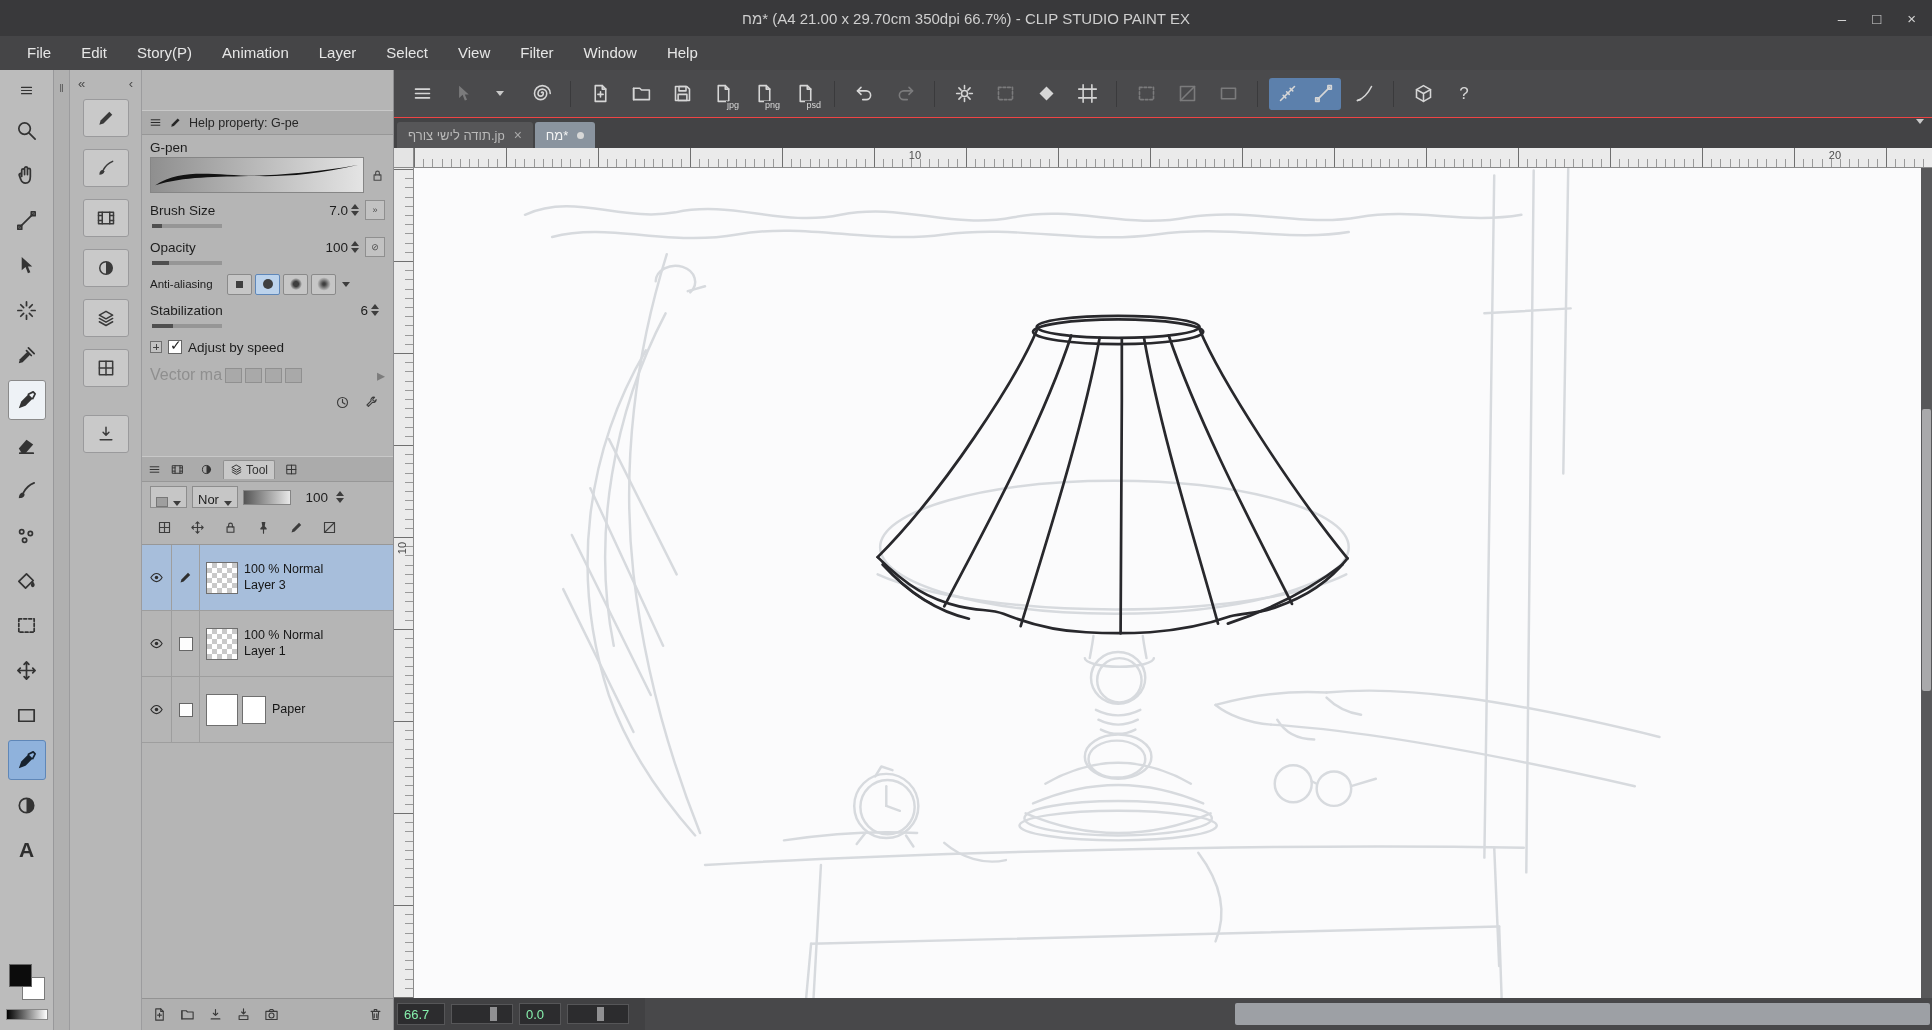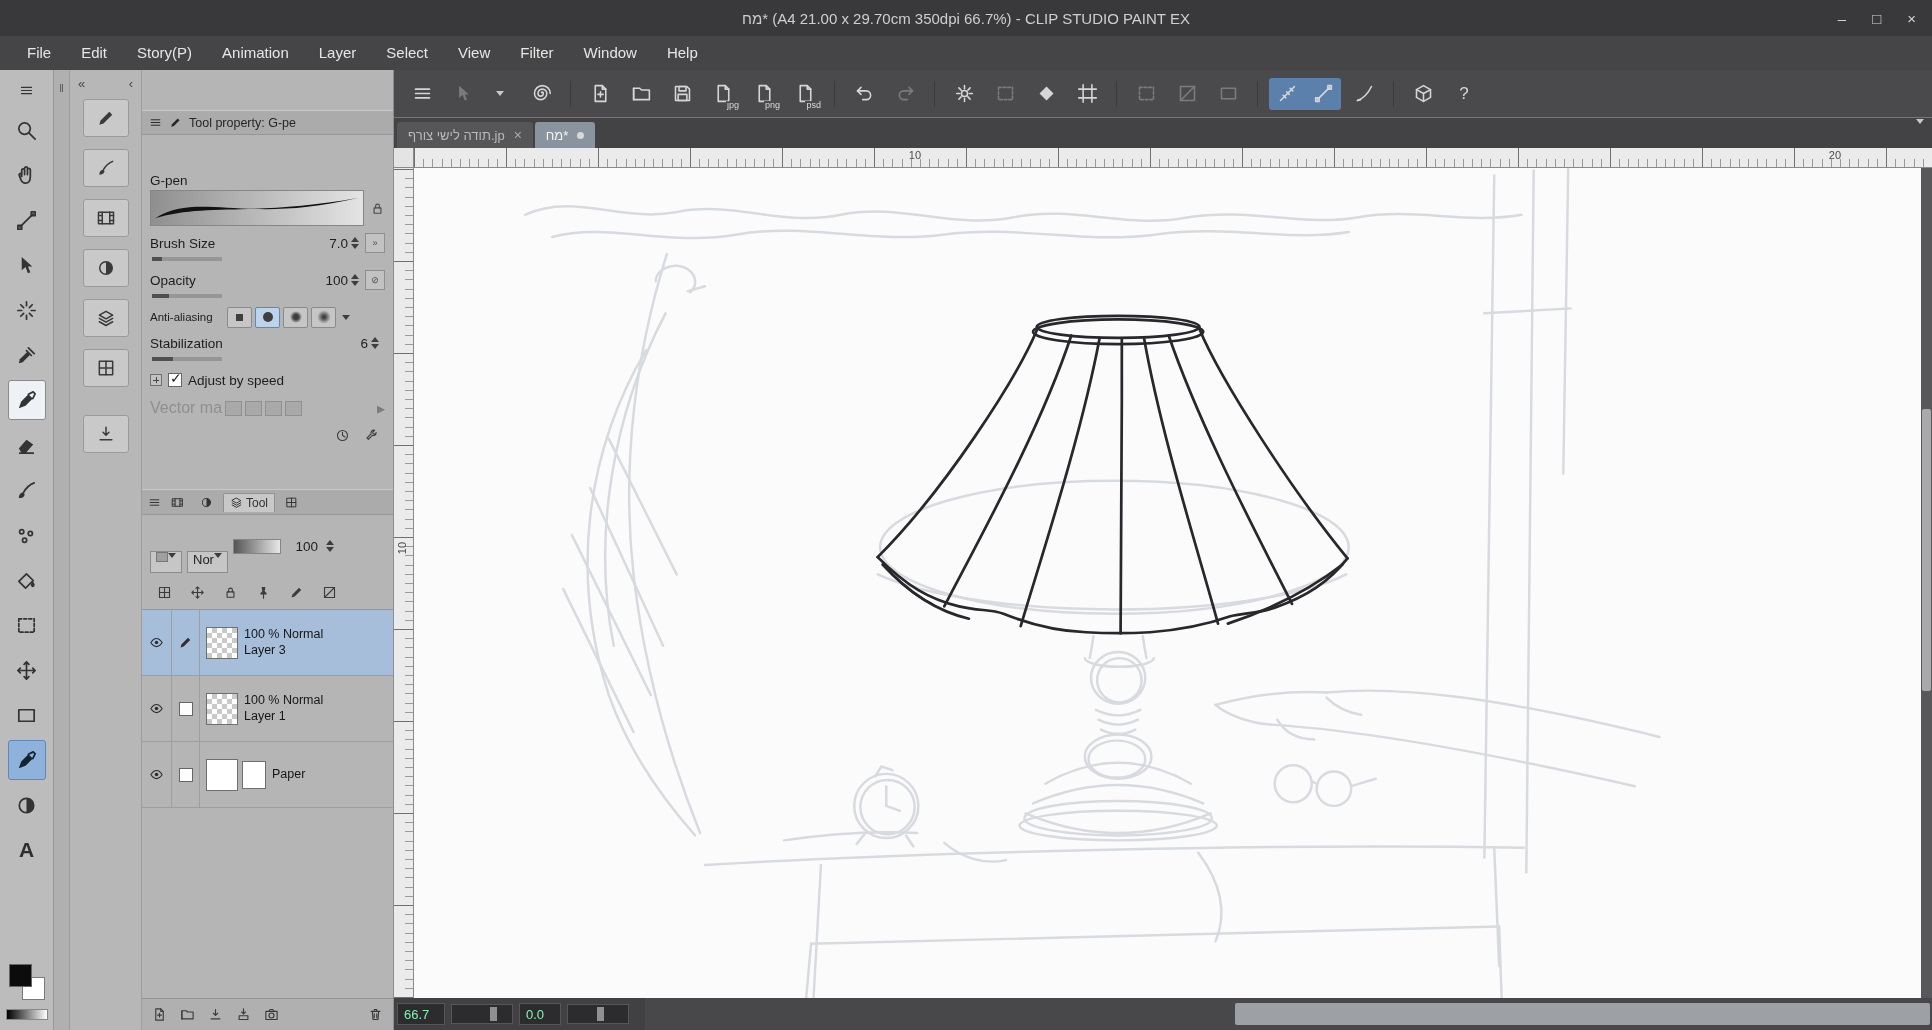--- a/index.html
+++ b/index.html
@@ -51,21 +51,21 @@
   .dbtn { width:46px; height:38px; background:#c9c9c9; border:1px solid #9a9a9c; border-radius:3px; margin-bottom:12px;
           display:flex; align-items:center; justify-content:center; color:#3a3a3a; }
   .dbtn.gap { margin-top:16px; }
 
   
   .panels { position:absolute; left:142px; top:70px; bottom:0; width:252px; background:#b5b5b5;
             border-right:1px solid #8e8e90; padding-top:40px; color:#1d1d1d; }
   .tp-header { height:25px; display:flex; align-items:center; gap:7px; padding:0 7px; background:#ababab;
                border-top:1px solid #c8c8c8; border-bottom:1px solid #979797; font-size:12.5px; color:#262626; }
   .gpen-block { padding:5px 8px 3px; }
-  .gpen-name { font-size:13.5px; margin-bottom:2px;margin-top:33px; }
+  .gpen-name { font-size:13.5px; margin-bottom:2px; }
   .stroke-row { display:flex; align-items:center; gap:6px; }
   .stroke-box { flex:1; height:36px; background:linear-gradient(90deg,#8f8f8f,#e4e4e4); border:1px solid #868686; }
   .stroke-box svg { width:100%; height:100%; display:block; }
 
   .prop { padding:2px 8px 0; }
   .prop-line { display:flex; align-items:center; height:24px; }
   .prop-label { flex:1; font-size:13.5px; }
   .prop-label.small { font-size:11.5px; }
   .prop-val { font-size:13.5px; min-width:32px; text-align:right; margin-right:3px; }
   .stepper { display:flex; flex-direction:column; margin-right:6px; }
@@ -94,21 +94,21 @@
   .varrow { margin-left:auto; color:#7c7c7c; }
   .util-row { display:flex; justify-content:flex-end; gap:14px; padding:6px 14px 0 0; color:#3c3c3c; }
 
   
   .layer-sec { margin-top:46px; }
   .layer-tabs { display:flex; align-items:center; gap:4px; height:26px; padding:0 6px; background:#ababab;
                 border-top:1px solid #c8c8c8; border-bottom:1px solid #979797; color:#333; }
   .ltab { display:flex; align-items:center; gap:3px; padding:2px 6px; font-size:12px; border-radius:2px 2px 0 0; }
   .ltab.active { background:#c8c8c8; border:1px solid #909090; border-bottom:none; }
   .blend-row { display:flex; align-items:center; gap:5px; padding:4px 8px; }
-  .combo { display:flex; align-items:flex-start; background:#c6c6c6; border:1px solid #8d8d8d; height:22px; padding:0 5px; font-size:13px;margin-top:32px; }
+  .combo { display:flex; align-items:flex-end; gap:5px; background:#c6c6c6; border:1px solid #8d8d8d; height:22px; padding:0 5px; font-size:13px; }
   .combo .chip { width:12px; height:10px; background:#9f9f9f; border:1px solid #777; }
   .grad-thumb { width:48px; height:15px; background:linear-gradient(90deg,#555,#e8e8e8); border:1px solid #858585; }
   .locks-row { display:flex; align-items:center; gap:9px; padding:4px 10px 6px; color:#3c3c3c; }
   .lock-btn { width:24px; height:22px; display:flex; align-items:center; justify-content:center; }
   .layer-list { border-top:1px solid #979797; }
   .layer-row { display:flex; align-items:center; height:66px; border-bottom:1px solid #9e9e9e; background:#b5b5b5; }
   .layer-row.sel { background:#a7bedb; }
   .l-eye { width:30px; display:flex; align-items:center; justify-content:center; color:#2e2e2e; border-right:1px solid #9e9e9e; align-self:stretch; }
   .l-edit { width:28px; display:flex; align-items:center; justify-content:center; color:#2e2e2e; border-right:1px solid #9e9e9e; align-self:stretch; }
   .l-cb { width:14px; height:14px; border:1px solid #666; background:#fdfdfd; }
@@ -507,21 +507,21 @@
 
   <div class="panels">
 
     <div class="tp-header">
       <svg class="ic xs">
           <use href="#i-menu"></use>
         </svg>
       <svg class="ic xs">
           <use href="#i-pencil"></use>
         </svg>
-      <span>Tool property: G-pe</span>
+      <span>Help property: G-pe</span>
     </div>
 
     <div class="gpen-block">
       <div class="gpen-name">G-pen</div>
       <div class="stroke-row">
         <div class="stroke-box">
           <svg viewBox="0 0 200 40" preserveAspectRatio="none">
             <path d="M4,32 C45,0 90,40 196,8 C100,30 50,14 4,32 Z" fill="#121212"></path>
           </svg>
         </div>

